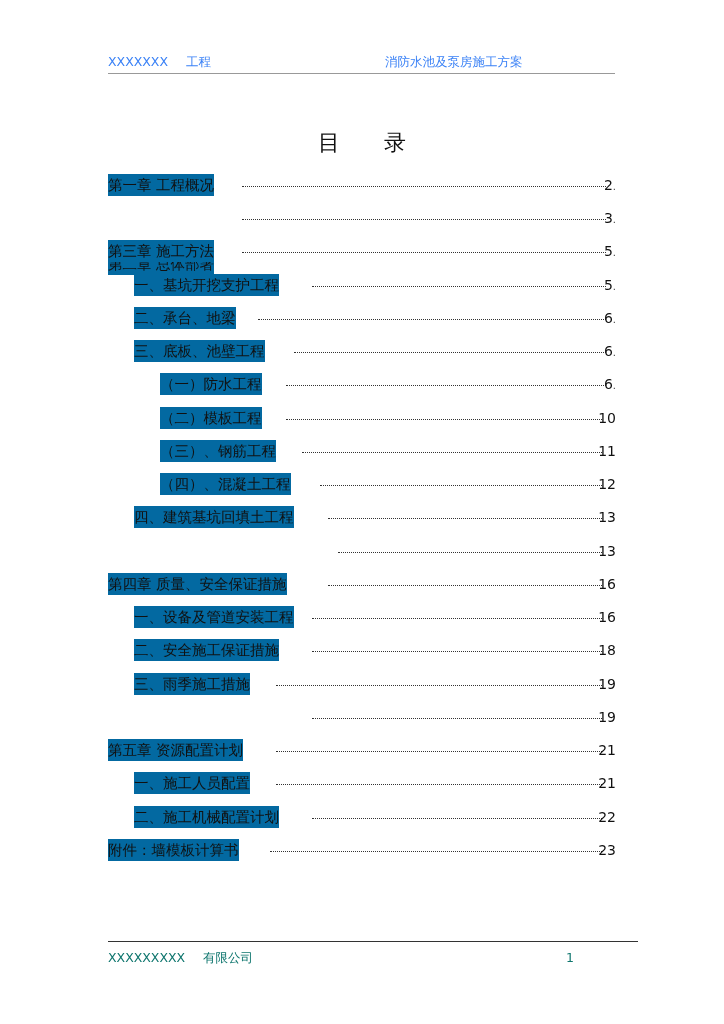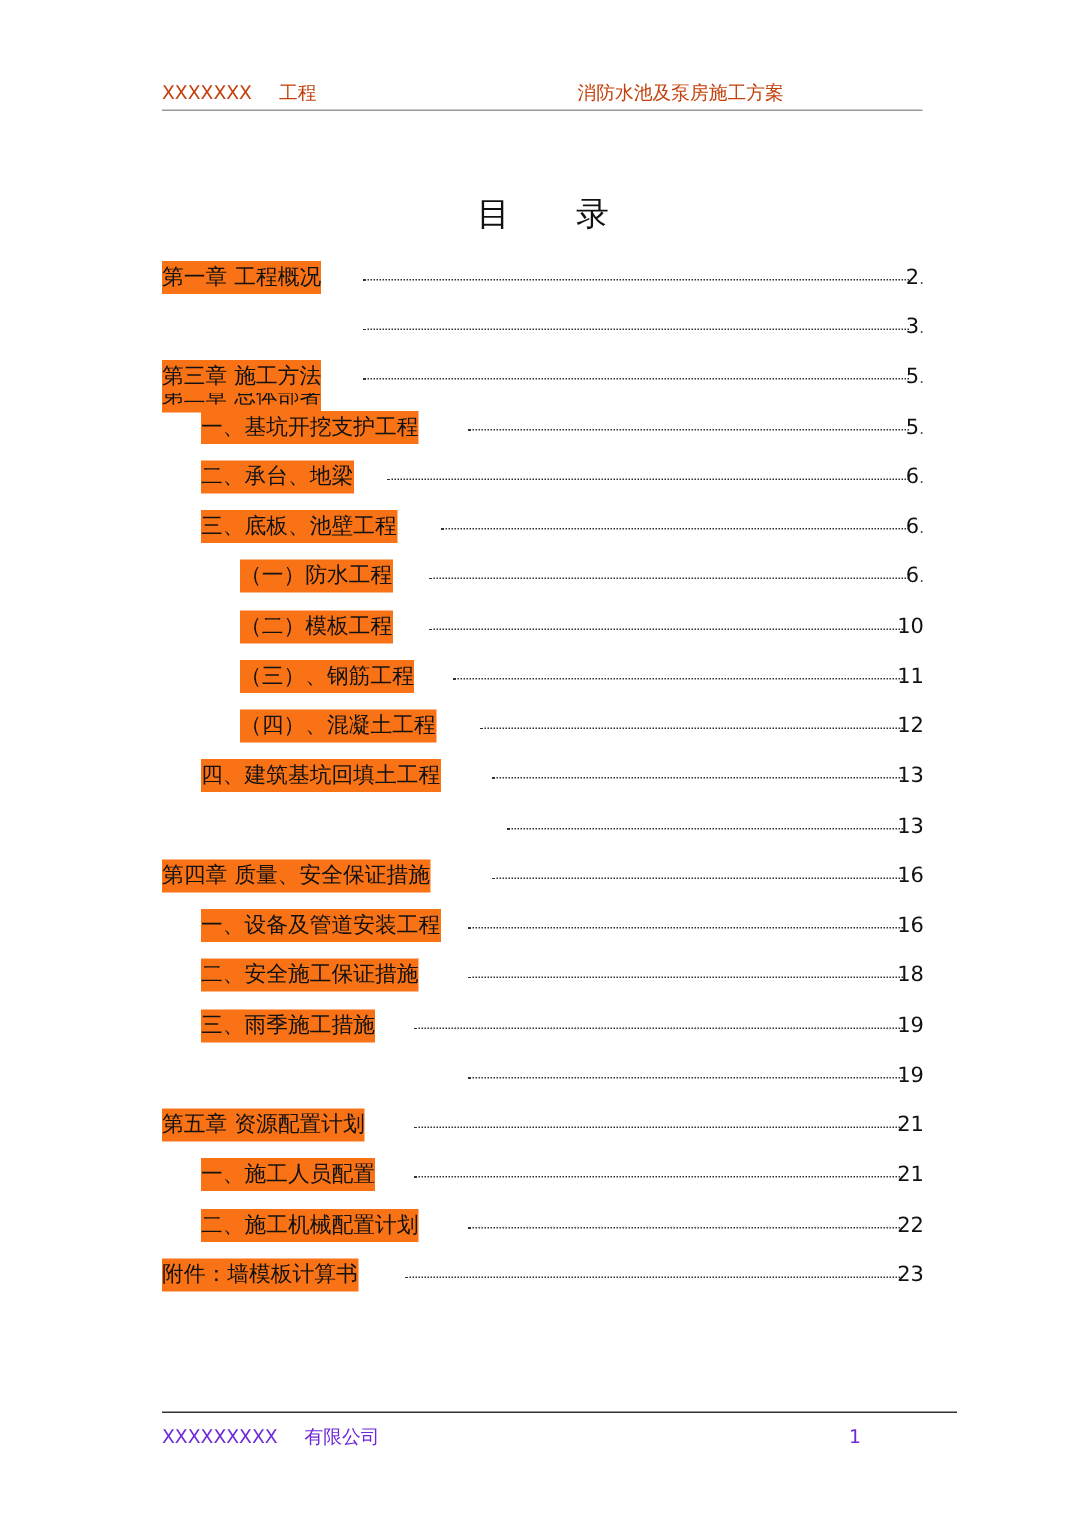--- a/index.html
+++ b/index.html
@@ -1,34 +1,34 @@
 <!DOCTYPE html>
 <html><head>
 <meta charset="utf-8">
 <style>
   html, body { margin:0; padding:0; background:#ffffff; }
   body { width:724px; height:1024px; position:relative; overflow:hidden;
          font-family:"DejaVu Sans","Liberation Sans",sans-serif; color:#111; }
-  .header { position:absolute; left:108px; top:54px; width:507px; height:20px; font-size:12.5px; color:#c2410c; }
+  .header { position:absolute; left:108px; top:54px; width:507px; height:20px; font-size:12.5px; color:#3b82f6; }
   .header .left { position:absolute; left:0; top:0; }
   .header .left .gap { display:inline-block; width:18px; }
   .header .right { position:absolute; left:277px; top:0; }
   .header-rule { position:absolute; left:108px; top:73px; width:507px; height:1px; background:#999; }
   .title { position:absolute; left:0; width:724px; top:128px; text-align:center; font-size:22px; letter-spacing:0; }
   .title span { display:inline-block; }
   .title .t2 { margin-left:44px; }
   .toc { position:absolute; left:108px; top:174px; width:512px; }
   .row { position:absolute; left:0; height:22px; width:512px; font-size:14.5px; line-height:22px; }
-  .row .label { position:absolute; top:0; white-space:nowrap; background:#f97316; }
+  .row .label { position:absolute; top:0; white-space:nowrap; background:#0369a1; }
   .row .dots { position:absolute; top:12px; height:0; border-bottom:1.6px dotted #333; }
   .row .page { position:absolute; top:0; right:4px; text-align:right; font-size:14px; }
   .row .page::after { content:"."; font-size:10px; color:#444; }
   .row .page.nodot::after { content:""; }
   .footer-rule { position:absolute; left:108px; top:941px; width:530px; height:1px; background:#333; }
-  .footer { position:absolute; left:108px; top:950px; width:530px; font-size:12.5px; color:#6d28d9; }
+  .footer { position:absolute; left:108px; top:950px; width:530px; font-size:12.5px; color:#0f766e; }
   .footer .left .gap { display:inline-block; width:18px; }
   .footer .pageno { position:absolute; left:458px; top:0; }
 </style>
 </head>
 <body>
 
 <div class="header">
   <span class="left">
     <span>XXXXXXX</span><span class="gap"></span><span>工程</span>
   </span>

